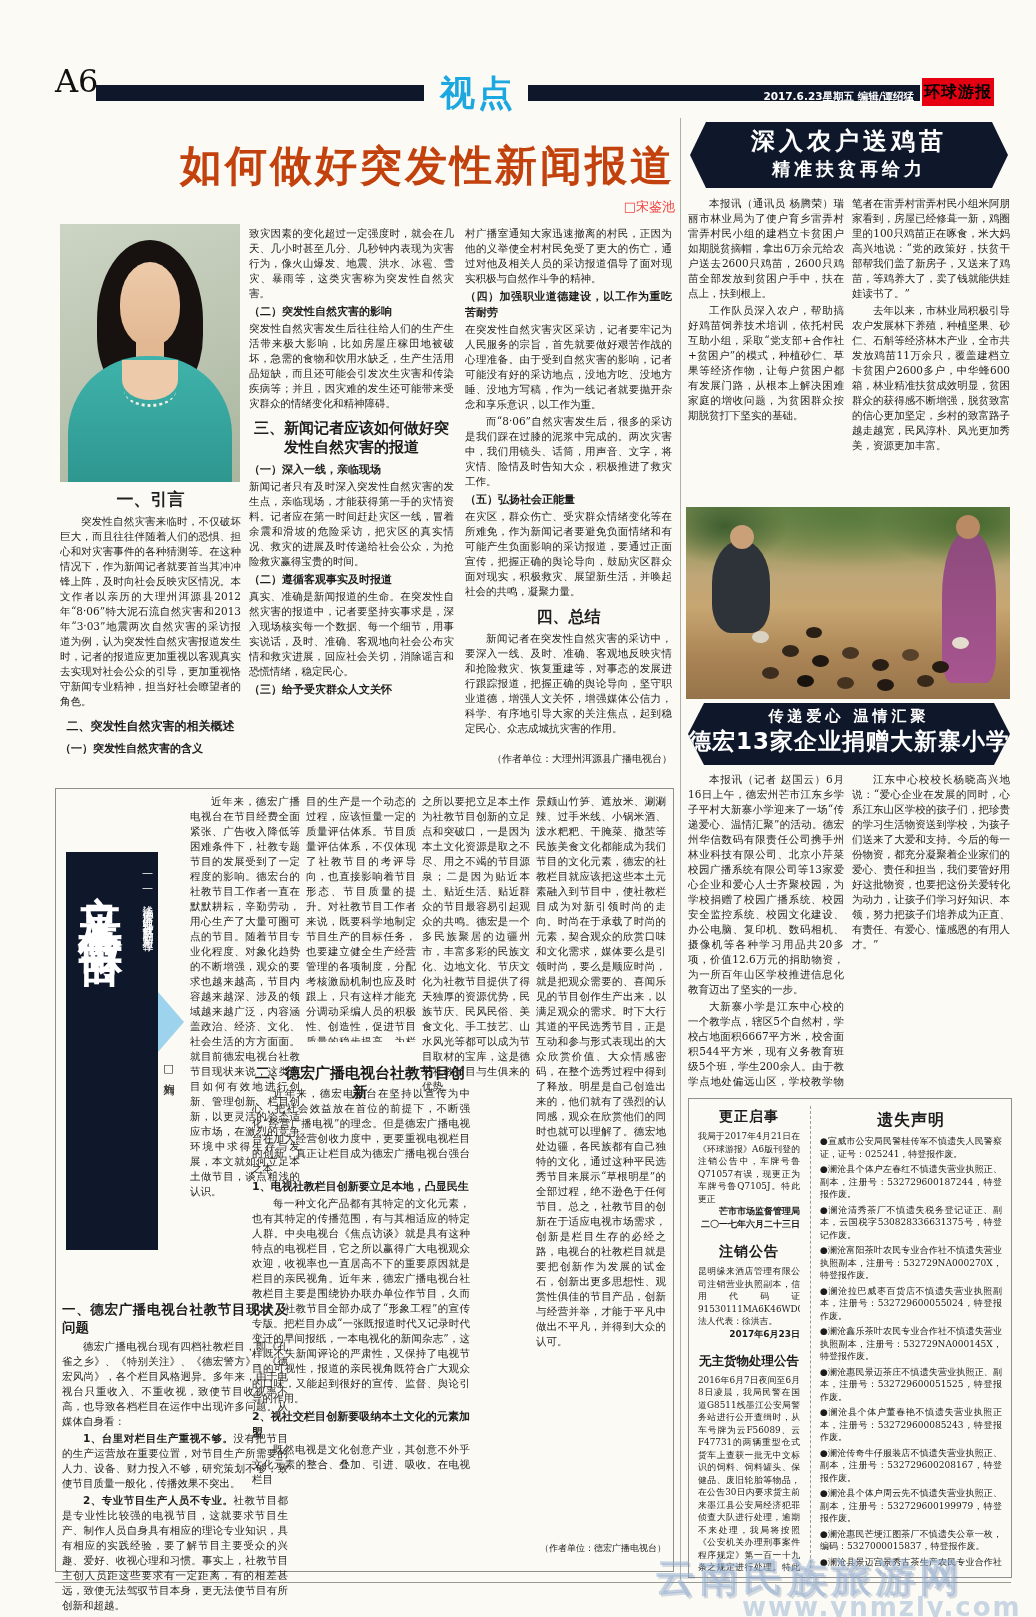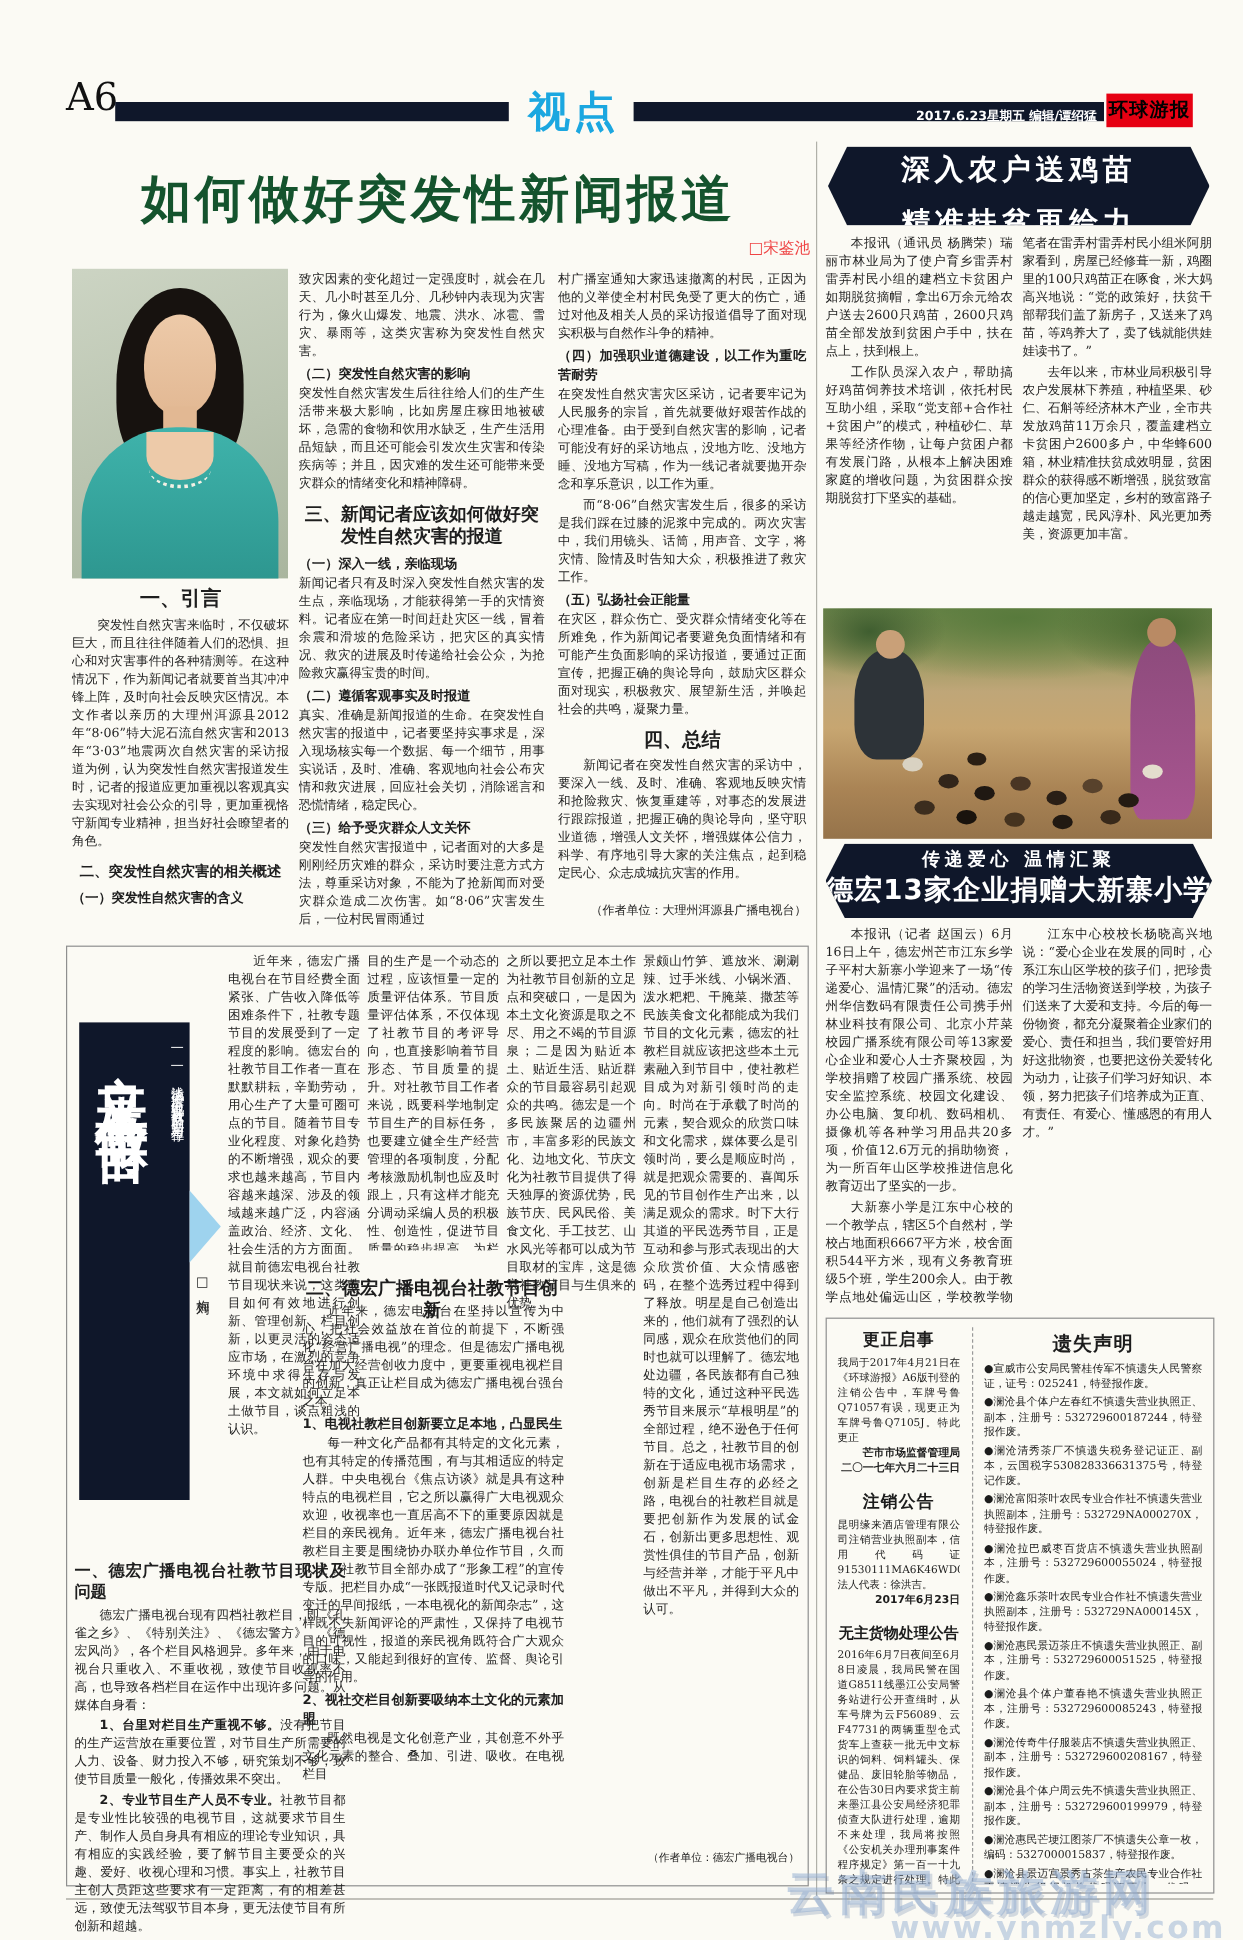--- a/index.html
+++ b/index.html
@@ -4,21 +4,21 @@
 <style>
   html,body{margin:0;padding:0;background:#fbfaf4;}
   #page{position:relative;width:1036px;height:1617px;background:#fbfaf4;overflow:hidden;
         font-family:"DejaVu Sans",sans-serif;color:#1c1c1c;margin:0 auto;}
   .abs{position:absolute;}
   .cyan{background:#0f172a;}
   .body-text{font-family:"DejaVu Serif",serif;font-size:10.5px;line-height:15px;
              text-align:justify;color:#1e1e1e;overflow:hidden;}
   .body-text p{margin:0 0 2px 0;text-indent:2em;}
   .body-text p.noind{text-indent:0;}
-  .h-big{font-weight:bold;text-align:center;color:#14532d;font-family:"DejaVu Sans",sans-serif;}
+  .h-big{font-weight:bold;text-align:right;color:#c2410c;font-family:"DejaVu Sans",sans-serif;}
   .h-mid{font-weight:bold;font-size:15px;line-height:19px;text-align:center;margin:8px 0 5px;text-indent:0;}
   .h-inline{font-weight:bold;font-size:11px;line-height:16px;text-indent:0;margin:3px 0 1px;font-family:"DejaVu Sans",sans-serif;}
   .bold-lead{font-weight:bold;font-family:"DejaVu Sans",sans-serif;}
   .vert{writing-mode:vertical-rl;text-orientation:upright;}
   .banner-oct{clip-path:polygon(16px 0,calc(100% - 16px) 0,100% 50%,calc(100% - 16px) 100%,16px 100%,0 50%);}
   .news-box{border:1px solid #8f8f8f;background:#fbfaf4;}
   .byline{font-size:10px;text-align:right;font-family:"DejaVu Serif",serif;}
   .notice-title{font-weight:bold;font-size:14px;text-align:center;margin:6px 0 4px;letter-spacing:1px;}
   .notice-title.small{font-size:12.5px;letter-spacing:0;}
   .notice-body{font-family:"DejaVu Serif",serif;font-size:8.8px;line-height:12.5px;text-align:justify;}
@@ -63,40 +63,39 @@
   <div class="abs body-text" style="left:249px;top:226px;width:205px;height:546px;">
     <p class="noind">致灾因素的变化超过一定强度时，就会在几天、几小时甚至几分、几秒钟内表现为灾害行为，像火山爆发、地震、洪水、冰雹、雪灾、暴雨等，这类灾害称为突发性自然灾害。</p>
     <div class="h-inline">（二）突发性自然灾害的影响</div>
     <p class="noind">突发性自然灾害发生后往往给人们的生产生活带来极大影响，比如房屋庄稼田地被破坏，急需的食物和饮用水缺乏，生产生活用品短缺，而且还可能会引发次生灾害和传染疾病等；并且，因灾难的发生还可能带来受灾群众的情绪变化和精神障碍。</p>
     <div class="h-mid">三、新闻记者应该如何做好突发性自然灾害的报道</div>
     <div class="h-inline">（一）深入一线，亲临现场</div>
     <p class="noind">新闻记者只有及时深入突发性自然灾害的发生点，亲临现场，才能获得第一手的灾情资料。记者应在第一时间赶赴灾区一线，冒着余震和滑坡的危险采访，把灾区的真实情况、救灾的进展及时传递给社会公众，为抢险救灾赢得宝贵的时间。</p>
     <div class="h-inline">（二）遵循客观事实及时报道</div>
     <p class="noind">真实、准确是新闻报道的生命。在突发性自然灾害的报道中，记者要坚持实事求是，深入现场核实每一个数据、每一个细节，用事实说话，及时、准确、客观地向社会公布灾情和救灾进展，回应社会关切，消除谣言和恐慌情绪，稳定民心。</p>
     <div class="h-inline">（三）给予受灾群众人文关怀</div>
-    <p class="noind">突发性自然灾害报道中，记者面对的大多是刚刚经历灾难的群众，采访时要注意方式方法，尊重采访对象，不能为了抢新闻而对受灾群众造成二次伤害。如“8·06”灾害发生后，一位村民冒雨通过</p>
   </div>
 
   <div class="abs body-text" style="left:465px;top:226px;width:207px;height:524px;">
     <p class="noind">村广播室通知大家迅速撤离的村民，正因为他的义举使全村村民免受了更大的伤亡，通过对他及相关人员的采访报道倡导了面对现实积极与自然作斗争的精神。</p>
     <div class="h-inline">（四）加强职业道德建设，以工作为重吃苦耐劳</div>
     <p class="noind">在突发性自然灾害灾区采访，记者要牢记为人民服务的宗旨，首先就要做好艰苦作战的心理准备。由于受到自然灾害的影响，记者可能没有好的采访地点，没地方吃、没地方睡、没地方写稿，作为一线记者就要抛开杂念和享乐意识，以工作为重。</p>
     <p>而“8·06”自然灾害发生后，很多的采访是我们踩在过膝的泥浆中完成的。两次灾害中，我们用镜头、话筒，用声音、文字，将灾情、险情及时告知大众，积极推进了救灾工作。</p>
     <div class="h-inline">（五）弘扬社会正能量</div>
     <p class="noind">在灾区，群众伤亡、受灾群众情绪变化等在所难免，作为新闻记者要避免负面情绪和有可能产生负面影响的采访报道，要通过正面宣传，把握正确的舆论导向，鼓励灾区群众面对现实，积极救灾、展望新生活，并唤起社会的共鸣，凝聚力量。</p>
     <div class="h-mid" style="font-size:16px;">四、总结</div>
     <p>新闻记者在突发性自然灾害的采访中，要深入一线、及时、准确、客观地反映灾情和抢险救灾、恢复重建等，对事态的发展进行跟踪报道，把握正确的舆论导向，坚守职业道德，增强人文关怀，增强媒体公信力，科学、有序地引导大家的关注焦点，起到稳定民心、众志成城抗灾害的作用。</p>
   </div>
   <div class="abs byline" style="left:465px;top:752px;width:207px;">（作者单位：大理州洱源县广播电视台）</div>
 
   <div class="abs" style="left:680px;top:118px;width:1px;height:1462px;background:#b0b0a8;"></div>
 
   <div class="abs cyan banner-oct" style="left:690px;top:122px;width:318px;height:66px;color:#fff;text-align:center;">
     <div style="font-size:24px;font-weight:bold;letter-spacing:4px;margin-top:3px;">深入农户送鸡苗</div>
-    <div style="font-size:24px;font-weight:bold;letter-spacing:4px;margin-top:12px;">精准扶贫再给力</div>
+    <div style="font-size:18px;font-weight:bold;letter-spacing:4px;">精准扶贫再给力</div>
   </div>
   <div class="abs body-text" style="left:688px;top:196px;width:156px;height:308px;">
     <p>本报讯（通讯员 杨腾荣）瑞丽市林业局为了使户育乡雷弄村雷弄村民小组的建档立卡贫困户如期脱贫摘帽，拿出6万余元给农户送去2600只鸡苗，2600只鸡苗全部发放到贫困户手中，扶在点上，扶到根上。</p>
     <p>工作队员深入农户，帮助搞好鸡苗饲养技术培训，依托村民互助小组，采取“党支部+合作社+贫困户”的模式，种植砂仁、草果等经济作物，让每户贫困户都有发展门路，从根本上解决困难家庭的增收问题，为贫困群众按期脱贫打下坚实的基础。</p>
   </div>
   <div class="abs body-text" style="left:852px;top:196px;width:158px;height:308px;">
     <p class="noind">笔者在雷弄村雷弄村民小组米阿朋家看到，房屋已经修葺一新，鸡圈里的100只鸡苗正在啄食，米大妈高兴地说：“党的政策好，扶贫干部帮我们盖了新房子，又送来了鸡苗，等鸡养大了，卖了钱就能供娃娃读书了。”</p>
     <p>去年以来，市林业局积极引导农户发展林下养殖，种植坚果、砂仁、石斛等经济林木产业，全市共发放鸡苗11万余只，覆盖建档立卡贫困户2600多户，中华蜂600箱，林业精准扶贫成效明显，贫困群众的获得感不断增强，脱贫致富的信心更加坚定，乡村的致富路子越走越宽，民风淳朴、风光更加秀美，资源更加丰富。</p>
   </div>
 

